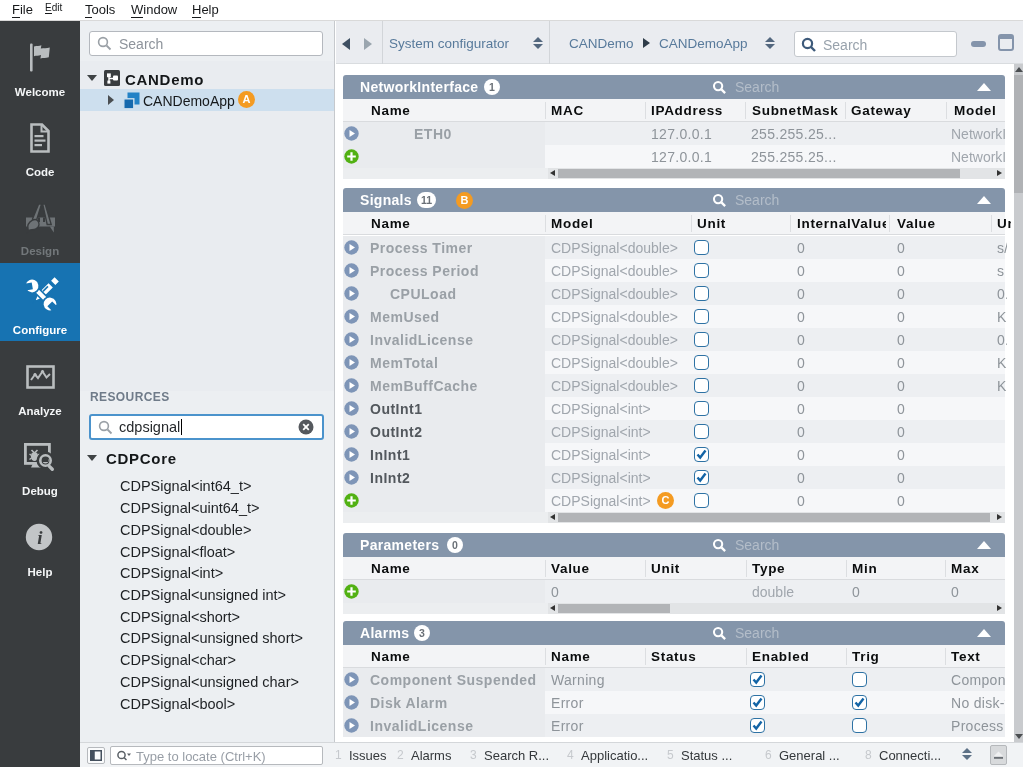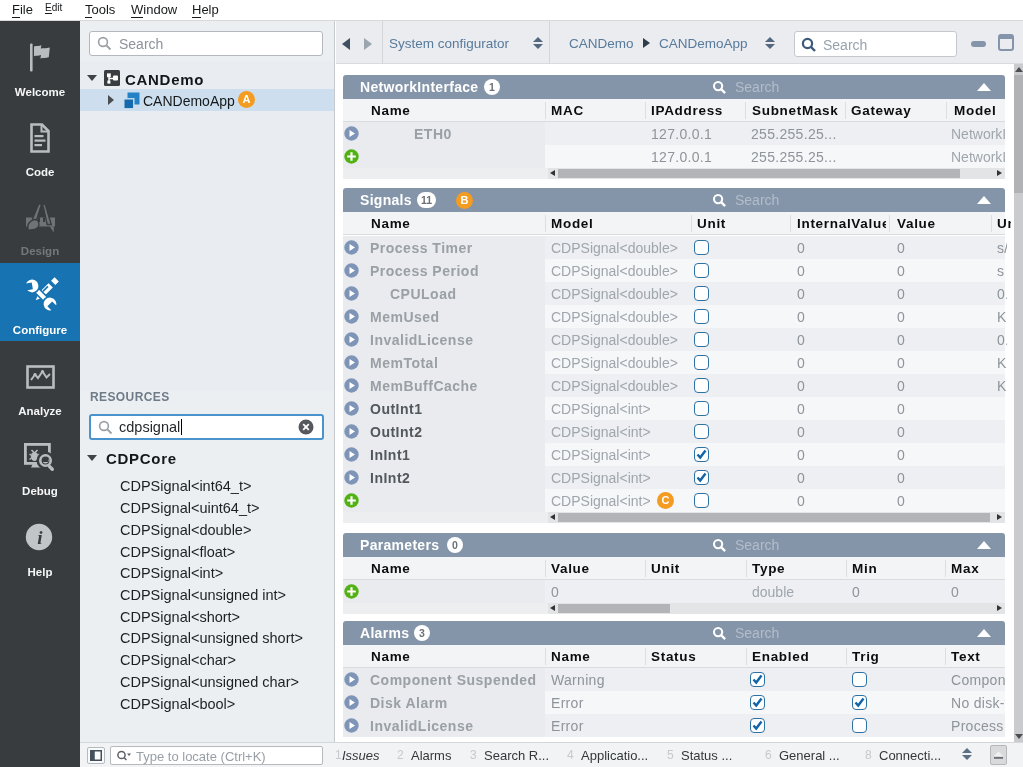--- a/index.html
+++ b/index.html
@@ -503,21 +503,21 @@
 <rect x="0.75" y="0.75" width="4" height="9.5" fill="#44505e"></rect>
 </svg>
 <div class="abs" style="left:110px;top:746px;width:213px;height:19px;background:#fff;border:1px solid #b6b9bd;border-radius:2px;"></div>
 <svg class="abs" style="left:116px;top:749px;" width="16" height="14" viewBox="0 0 16 14">
 <circle cx="5.5" cy="6" r="3.6" fill="none" stroke="#5b6167" stroke-width="1.5"></circle>
 <line x1="8" y1="8.5" x2="10.5" y2="11" stroke="#5b6167" stroke-width="1.5"></line>
 <path d="M11,4.5 L15,4.5 L13,7 Z" fill="#5b6167"></path>
 </svg>
 <div class="abs" style="left:136px;top:749px;font-size:13px;color:#989ea6;">Type to locate (Ctrl+K)</div>
 <div class="abs" style="left:335px;top:748px;font-size:12px;color:#c6c9cd;">1</div>
-<div class="abs" style="left:342px;top:748px;font-size:13px;color:#34383b;font-style:italic;">Issues</div>
+<div class="abs" style="left:349px;top:748px;font-size:13px;color:#34383b;">Issues</div>
 <div class="abs" style="left:397px;top:748px;font-size:12px;color:#c6c9cd;">2</div>
 <div class="abs" style="left:411px;top:748px;font-size:13px;color:#34383b;">Alarms</div>
 <div class="abs" style="left:470px;top:748px;font-size:12px;color:#c6c9cd;">3</div>
 <div class="abs" style="left:484px;top:748px;font-size:13px;color:#34383b;">Search R...</div>
 <div class="abs" style="left:567px;top:748px;font-size:12px;color:#c6c9cd;">4</div>
 <div class="abs" style="left:581px;top:748px;font-size:13px;color:#34383b;">Applicatio...</div>
 <div class="abs" style="left:667px;top:748px;font-size:12px;color:#c6c9cd;">5</div>
 <div class="abs" style="left:681px;top:748px;font-size:13px;color:#34383b;">Status ...</div>
 <div class="abs" style="left:765px;top:748px;font-size:12px;color:#c6c9cd;">6</div>
 <div class="abs" style="left:779px;top:748px;font-size:13px;color:#34383b;">General ...</div>

